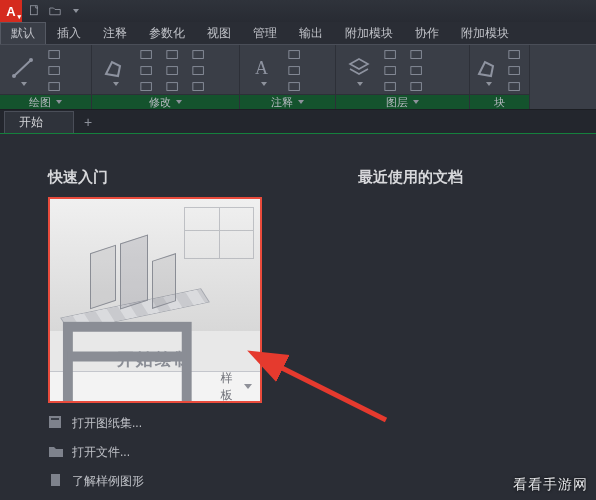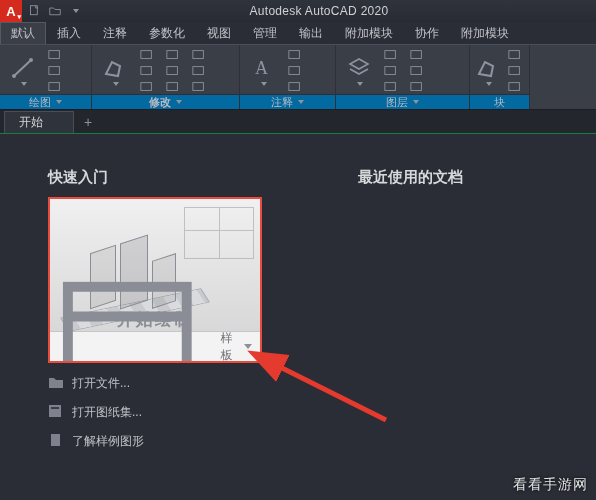--- a/index.html
+++ b/index.html
@@ -84,21 +84,21 @@
   }
   .ribbon-panel-body {
     flex: 1;
     display: flex;
     align-items: center;
     gap: 4px;
     padding: 0 6px;
   }
   .ribbon-panel-title {
     height: 15px;
-    background: #0369a1;
+    background: #14532d;
     font-size: 11px;
     color: #b7bac1;
     display: flex;
     align-items: center;
     justify-content: center;
     gap: 3px;
     border-top: 1px solid #2d3038;
   }
   .rb-large {
     width: 34px;
@@ -157,21 +157,21 @@
   }
   .col-left { width: 220px; }
   .col-right { }
   .section-title {
     font-size: 15px;
     font-weight: 600;
     color: #d7d8db;
     margin-bottom: 10px;
   }
   .big-tile {
-    width: 214px; height: 166px;
+    width: 214px; height: 206px;
     border: 2px solid #e94b3c;
     background: #e8e8e8;
     position: relative;
     overflow: hidden;
   }
   .tile-img {
     width: 100%; height: 132px;
     background: linear-gradient(#f0f0f0,#d8d8d8);
     position: relative;
   }
@@ -261,21 +261,20 @@
     </span>
     <span class="qat-btn">
       <svg viewBox="0 0 16 16">
           <path d="M1 4h5l2 2h7v7H1z" fill="none" stroke="#9fa3ad"></path>
         </svg>
     </span>
     <span class="qat-btn">
         <span class="caret"></span>
       </span>
   </div>
-  <div class="title-text">Autodesk AutoCAD 2020</div>
   <div style="width:40px"></div>
 </div>
 
 <div class="menu-tabs" id="menuTabs">
     <div class="menu-tab active">
       <span>默认</span>
     </div>
     <div class="menu-tab">
       <span>插入</span>
     </div>
@@ -332,21 +331,21 @@
               <rect x="1" y="1" width="12" height="9" fill="none" stroke="#8e93a0"></rect>
             </svg>
           </div>
         </div>
       </div>
       <div class="ribbon-panel-title">
         <span>绘图</span>
         <span class="caret"></span>
       </div>
     </div>
-    <div class="ribbon-panel" style="width: 148px; font-weight: bold;">
+    <div class="ribbon-panel" style="width: 148px;">
       <div class="ribbon-panel-body">
         <div class="rb-large">
           <svg viewBox="0 0 24 24">
             <path d="M3 18L9 6l8 4-2 10z" fill="none" stroke="#8e93a0" stroke-width="2"></path>
           </svg>
           <span class="caret"></span>
         </div>
         <div class="rb-small-col">
           <div class="rb-small">
             <svg viewBox="0 0 16 12">
@@ -544,30 +543,30 @@
             <path d="M1 5h12" stroke="#8a8d95"></path>
           </svg>
         <span>样板</span>
         <span class="dd"></span>
       </div>
     </div>
 
     <div id="links">
         <div class="link-row">
           <span><svg viewBox="0 0 16 14">
-              <path d="M1 3h5l2 2h7v8H1z" fill="#7e828c"></path>
-            </svg></span>
-          <span>打开文件...</span>
-        </div>
-        <div class="link-row">
-          <span><svg viewBox="0 0 16 14">
               <rect x="1" y="1" width="12" height="12" fill="#7e828c"></rect>
               <rect x="3" y="3" width="8" height="2" fill="#3a3e47"></rect>
             </svg></span>
           <span>打开图纸集...</span>
+        </div>
+        <div class="link-row">
+          <span><svg viewBox="0 0 16 14">
+              <path d="M1 3h5l2 2h7v8H1z" fill="#7e828c"></path>
+            </svg></span>
+          <span>打开文件...</span>
         </div>
         <div class="link-row">
           <span><svg viewBox="0 0 16 14">
               <rect x="3" y="1" width="9" height="12" fill="#7e828c"></rect>
             </svg></span>
           <span>了解样例图形</span>
         </div>
       </div>
   </div>
 

